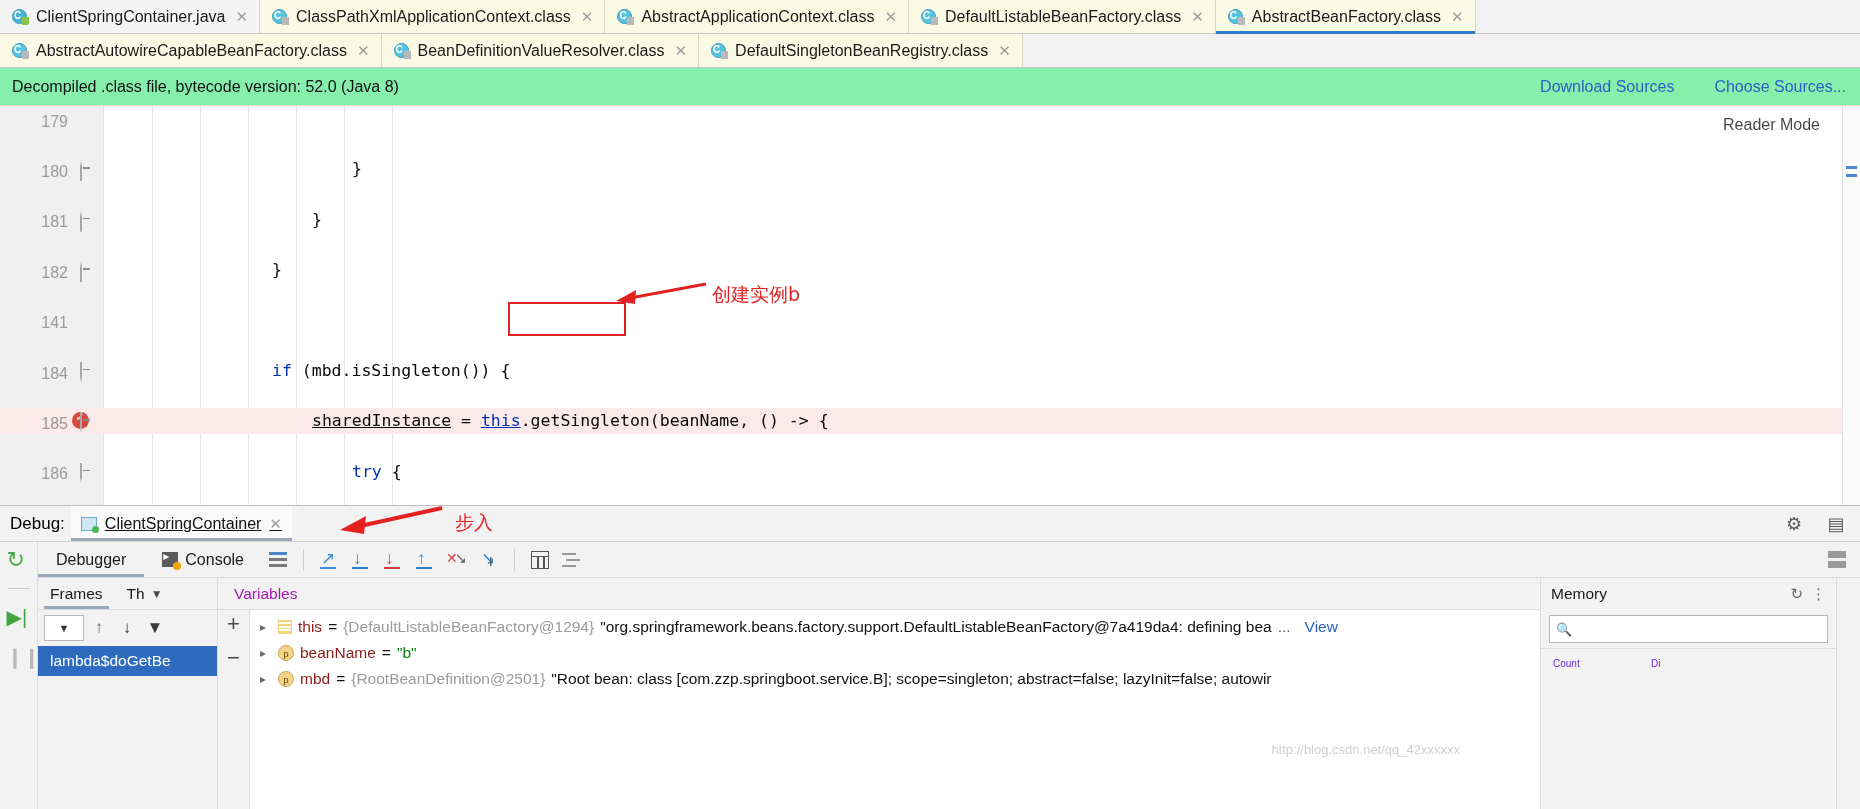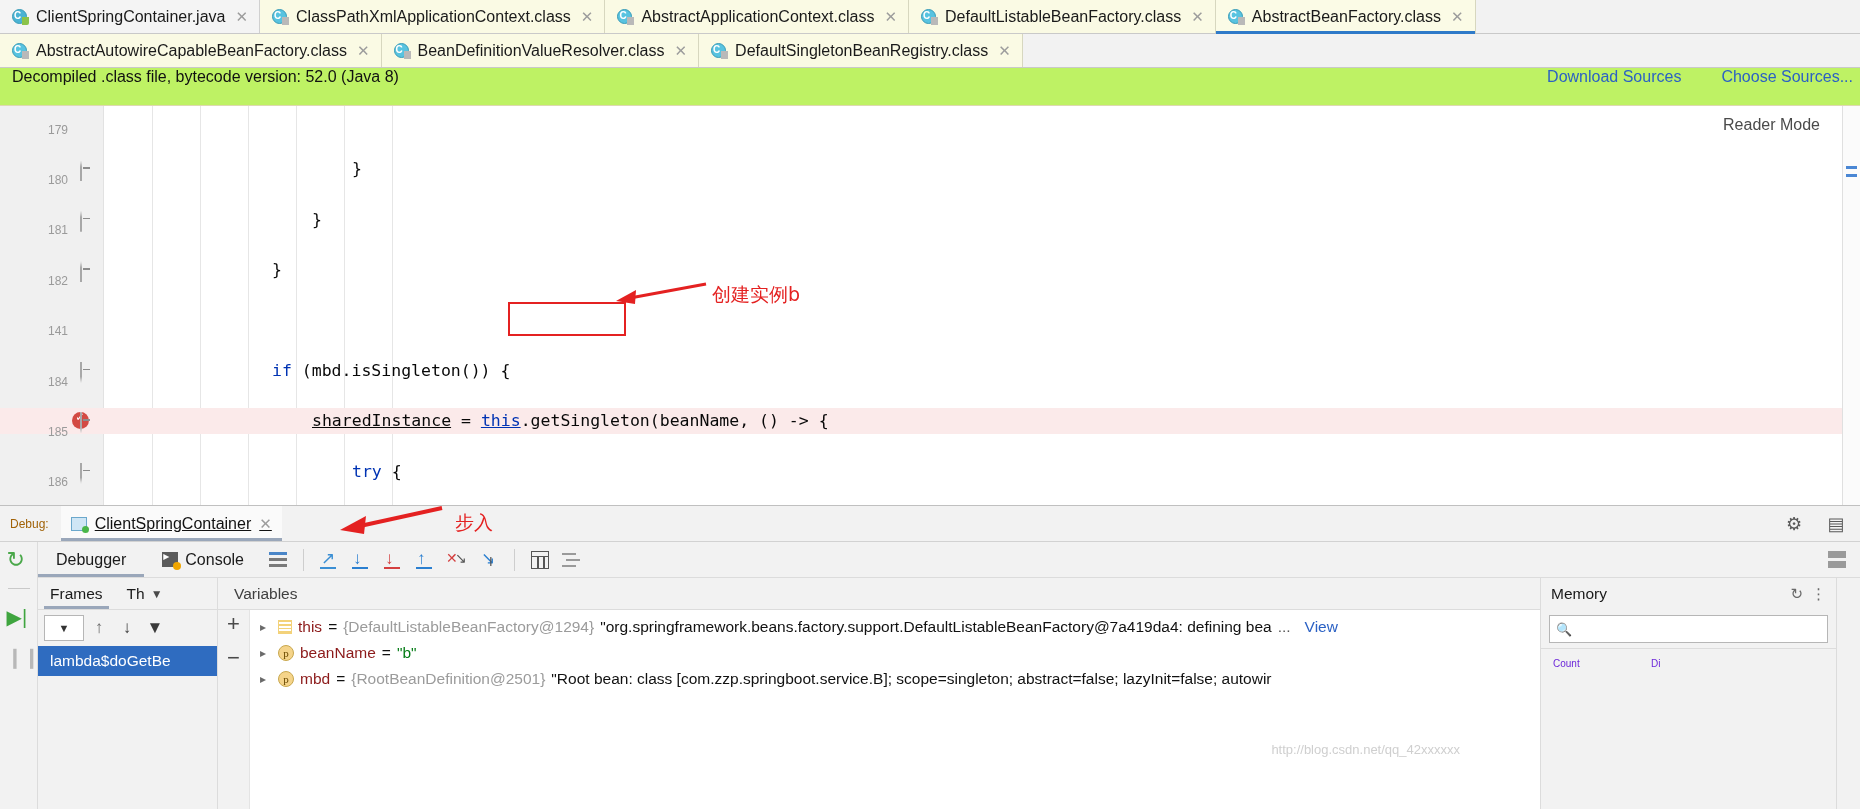--- a/index.html
+++ b/index.html
@@ -54,24 +54,24 @@
   .tab.java .cls-icon .circ { background: #4ab3d4; }
   .tab.java .cls-icon .corner { background: #8bc34a; border-radius: 0 0 2px 0; }
   .tab .close {
     color: #9c9c9c; font-size: 15px; line-height: 1; margin-left: 3px;
   }
   .tabbar .filler { flex: 1 1 auto; background: #f2f2f2; }
   .tabbar.row1 .filler { background: #f2f2f2; }
 
   
   .notice {
-    height: 38px; background: #bef264;
+    height: 38px; background: #86efac;
     border-bottom: 1px solid #ded9b0;
-    display: flex; 
-    padding: 0 7px 0 12px;
+    display: flex; align-items: center;
+    padding: 0 14px 0 12px;
     font-size: 16px; color: #111;
   }
   .notice .spacer { flex: 1 1 auto; }
   .notice a {
     color: #2b61c4; text-decoration: none; margin-left: 40px;
     font-size: 16px; cursor: pointer;
   }
 
   
   .editor-wrap {
@@ -83,22 +83,22 @@
     position: absolute; left: 0; top: 0; bottom: 0; width: 104px;
     background: #f0f0f0; border-right: 1px solid #e2e2e2;
   }
   .code-rows { position: absolute; left: 0; top: 0; right: 0; }
   .crow {
     position: relative; height: 25.2px; display: flex; align-items: center;
     font-family: "DejaVu Sans Mono", monospace; font-size: 16.5px;
     white-space: pre; color: #0b0b0b;
   }
   .crow .ln {
-    position: absolute; left: 0; top: 11px; width: 68px; height: 100%;
-    text-align: center; color: #9a9a9a; font-size: 12px;
+    position: absolute; left: 0; top: 3px; width: 68px; height: 100%;
+    text-align: center; color: #9a9a9a; font-size: 16px;
     font-family: "Liberation Sans", sans-serif;
     display: flex; align-items: center; justify-content: flex-end;
   }
   .crow .gutter-icons {
     position: absolute; left: 68px; top: 0; width: 36px; height: 100%;
   }
   .crow .code {
     position: absolute; left: 104px; top: 0; height: 100%;
     display: flex; align-items: center; padding-left: 8px;
   }
@@ -161,21 +161,21 @@
 
   
   .debug-panel {
     position: relative; background: #f2f2f2; height: 100%;
   }
   .debug-head {
     height: 36px; display: flex; align-items: center;
     padding-left: 10px; background: #f2f2f2;
     border-bottom: 1px solid #d2d2d2;
   }
-  .debug-head .lbl { font-size: 12px; color: #a16207; margin-right: 12px; }
+  .debug-head .lbl { font-size: 17px; color: #000000; margin-right: 6px; }
   .dbg-tab {
     display: flex; align-items: center; gap: 8px;
     padding: 0 10px; height: 100%; position: relative;
     background: #fafafa; font-size: 16px; color: #111; text-decoration: underline;
   }
   .dbg-tab::after {
     content: ""; position: absolute; left: 0; right: 0; bottom: 0;
     height: 3px; background: #9aa7ba;
   }
   .dbg-tab .runicon {
@@ -271,21 +271,21 @@
   .ticon { width: 26px; height: 26px; display: flex; align-items: center;
            justify-content: center; font-size: 17px; color: #6b6b6b; }
   .frame-row {
     height: 30px; background: #2f6cc0; color: #ffffff;
     display: flex; align-items: center; padding-left: 12px;
     font-size: 15.5px; white-space: nowrap; overflow: hidden;
   }
   .vars-pane { flex: 1 1 auto; display: flex; flex-direction: column; min-width: 0; }
   .vars-head {
     height: 32px; display: flex; align-items: center; padding-left: 16px;
-    font-size: 15.5px; color: #404040; border-bottom: 1px solid #dcdcdc;
+    font-size: 15.5px; color: #a21caf; border-bottom: 1px solid #dcdcdc;
     background: #f2f2f2;
   }
   .vars-body { flex: 1 1 auto; display: flex; background: #ffffff; min-height: 0; }
   .vars-gut {
     width: 32px; background: #f2f2f2; border-right: 1px solid #e4e4e4;
     display: flex; flex-direction: column; align-items: center; padding-top: 4px; gap: 14px;
   }
   .vars-gut .pm { font-size: 22px; color: #4a4a4a; line-height: 20px; }
   .vars-list { flex: 1 1 auto; padding-top: 4px; min-width: 0; overflow: hidden; }
   .vrow {

